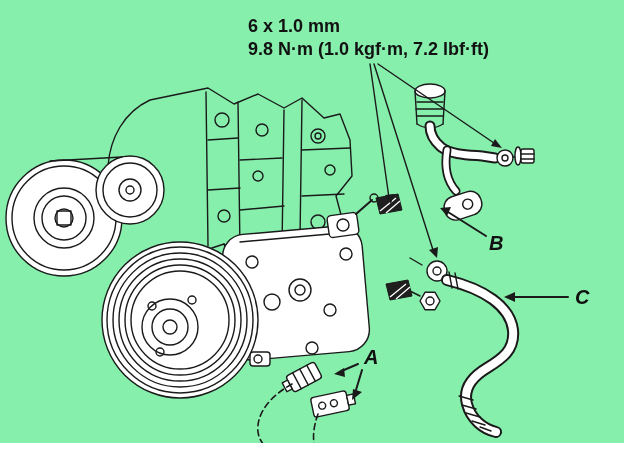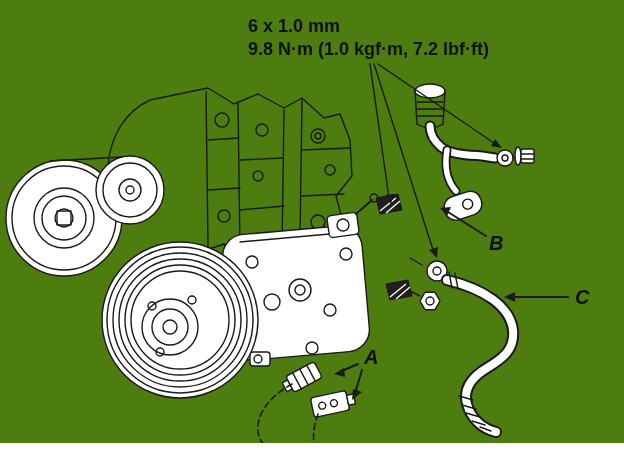--- a/index.html
+++ b/index.html
@@ -1,17 +1,17 @@
 <!DOCTYPE html>
 <html><head>
 <meta charset="utf-8">
 <style>
   html,body { margin:0; padding:0; background:#fff; }
   #stage {
-    position:relative; width:624px; height:443px; background:#4d7c0f;
+    position:relative; width:624px; height:443px; background:#86efac;
     font-family:"Liberation Sans", sans-serif; overflow:hidden;
   }
   svg { display:block; }
   .ln  { stroke:#1a1a1a; stroke-width:1.4; fill:none; stroke-linecap:round; stroke-linejoin:round; }
   .lnW { stroke:#1a1a1a; stroke-width:2;   fill:none; stroke-linecap:round; stroke-linejoin:round; }
   .fillw { fill:#ffffff; }
   .tube  { stroke:#1a1a1a; fill:none; stroke-linecap:round; }
   .tubecore { stroke:#ffffff; fill:none; stroke-linecap:round; }
   .solid { fill:#1a1a1a; stroke:none; }
   .hatchsq { fill:#1f1f1f; stroke:#1a1a1a; stroke-width:1; }

